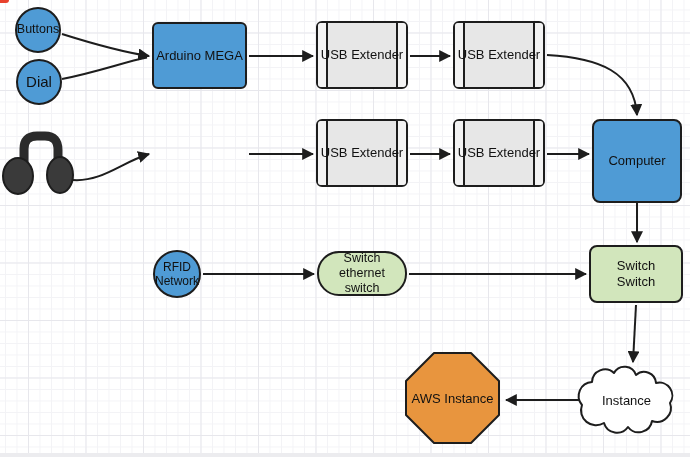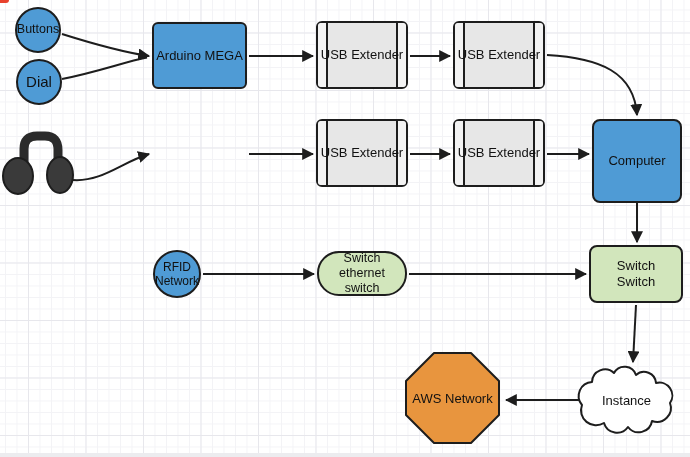--- a/index.html
+++ b/index.html
@@ -152,16 +152,16 @@
       <span>Switch</span>
       <span>Switch</span>
     </div>
   </div>
 
   <div class="overlay-label nowrap" style="left:578px;top:363px;width:97px;height:74px;">
     <span>Instance</span>
   </div>
 
   <div class="overlay-label nowrap" style="left:406px;top:353px;width:93px;height:90px;">
-    <span>AWS Network</span>
+    <span>AWS Instance</span>
   </div>
 
 </div>
 
 </body></html>

